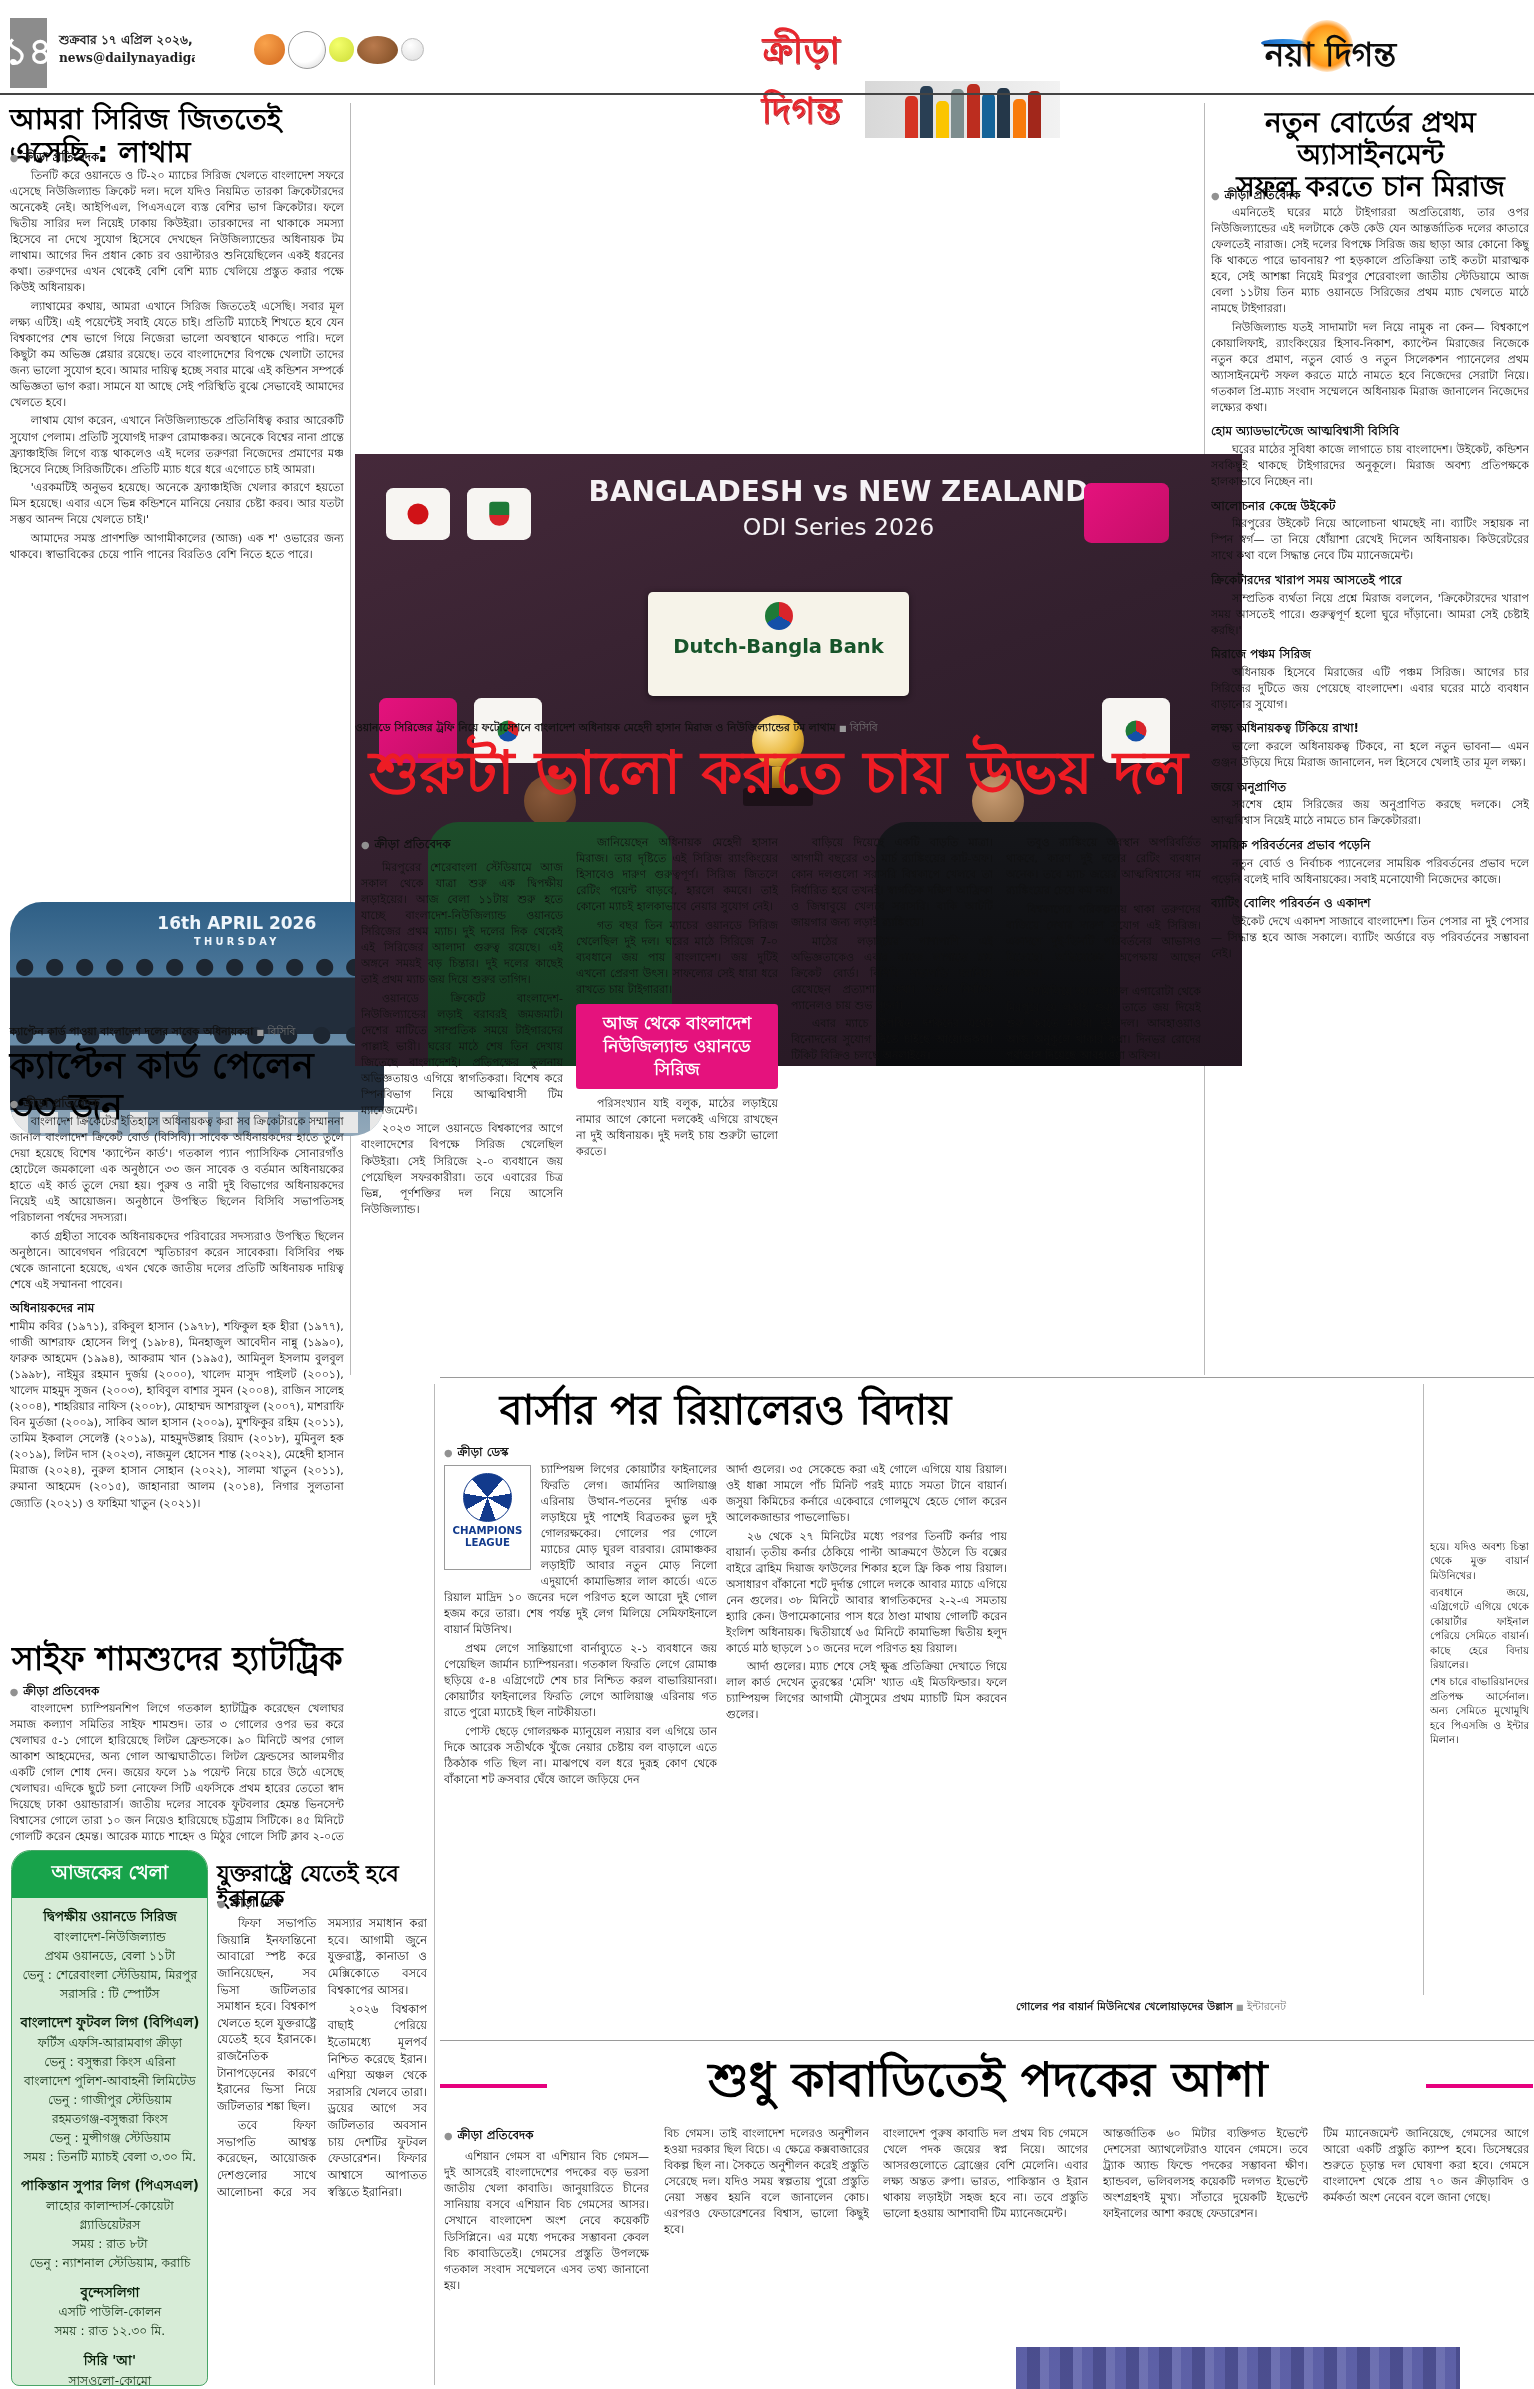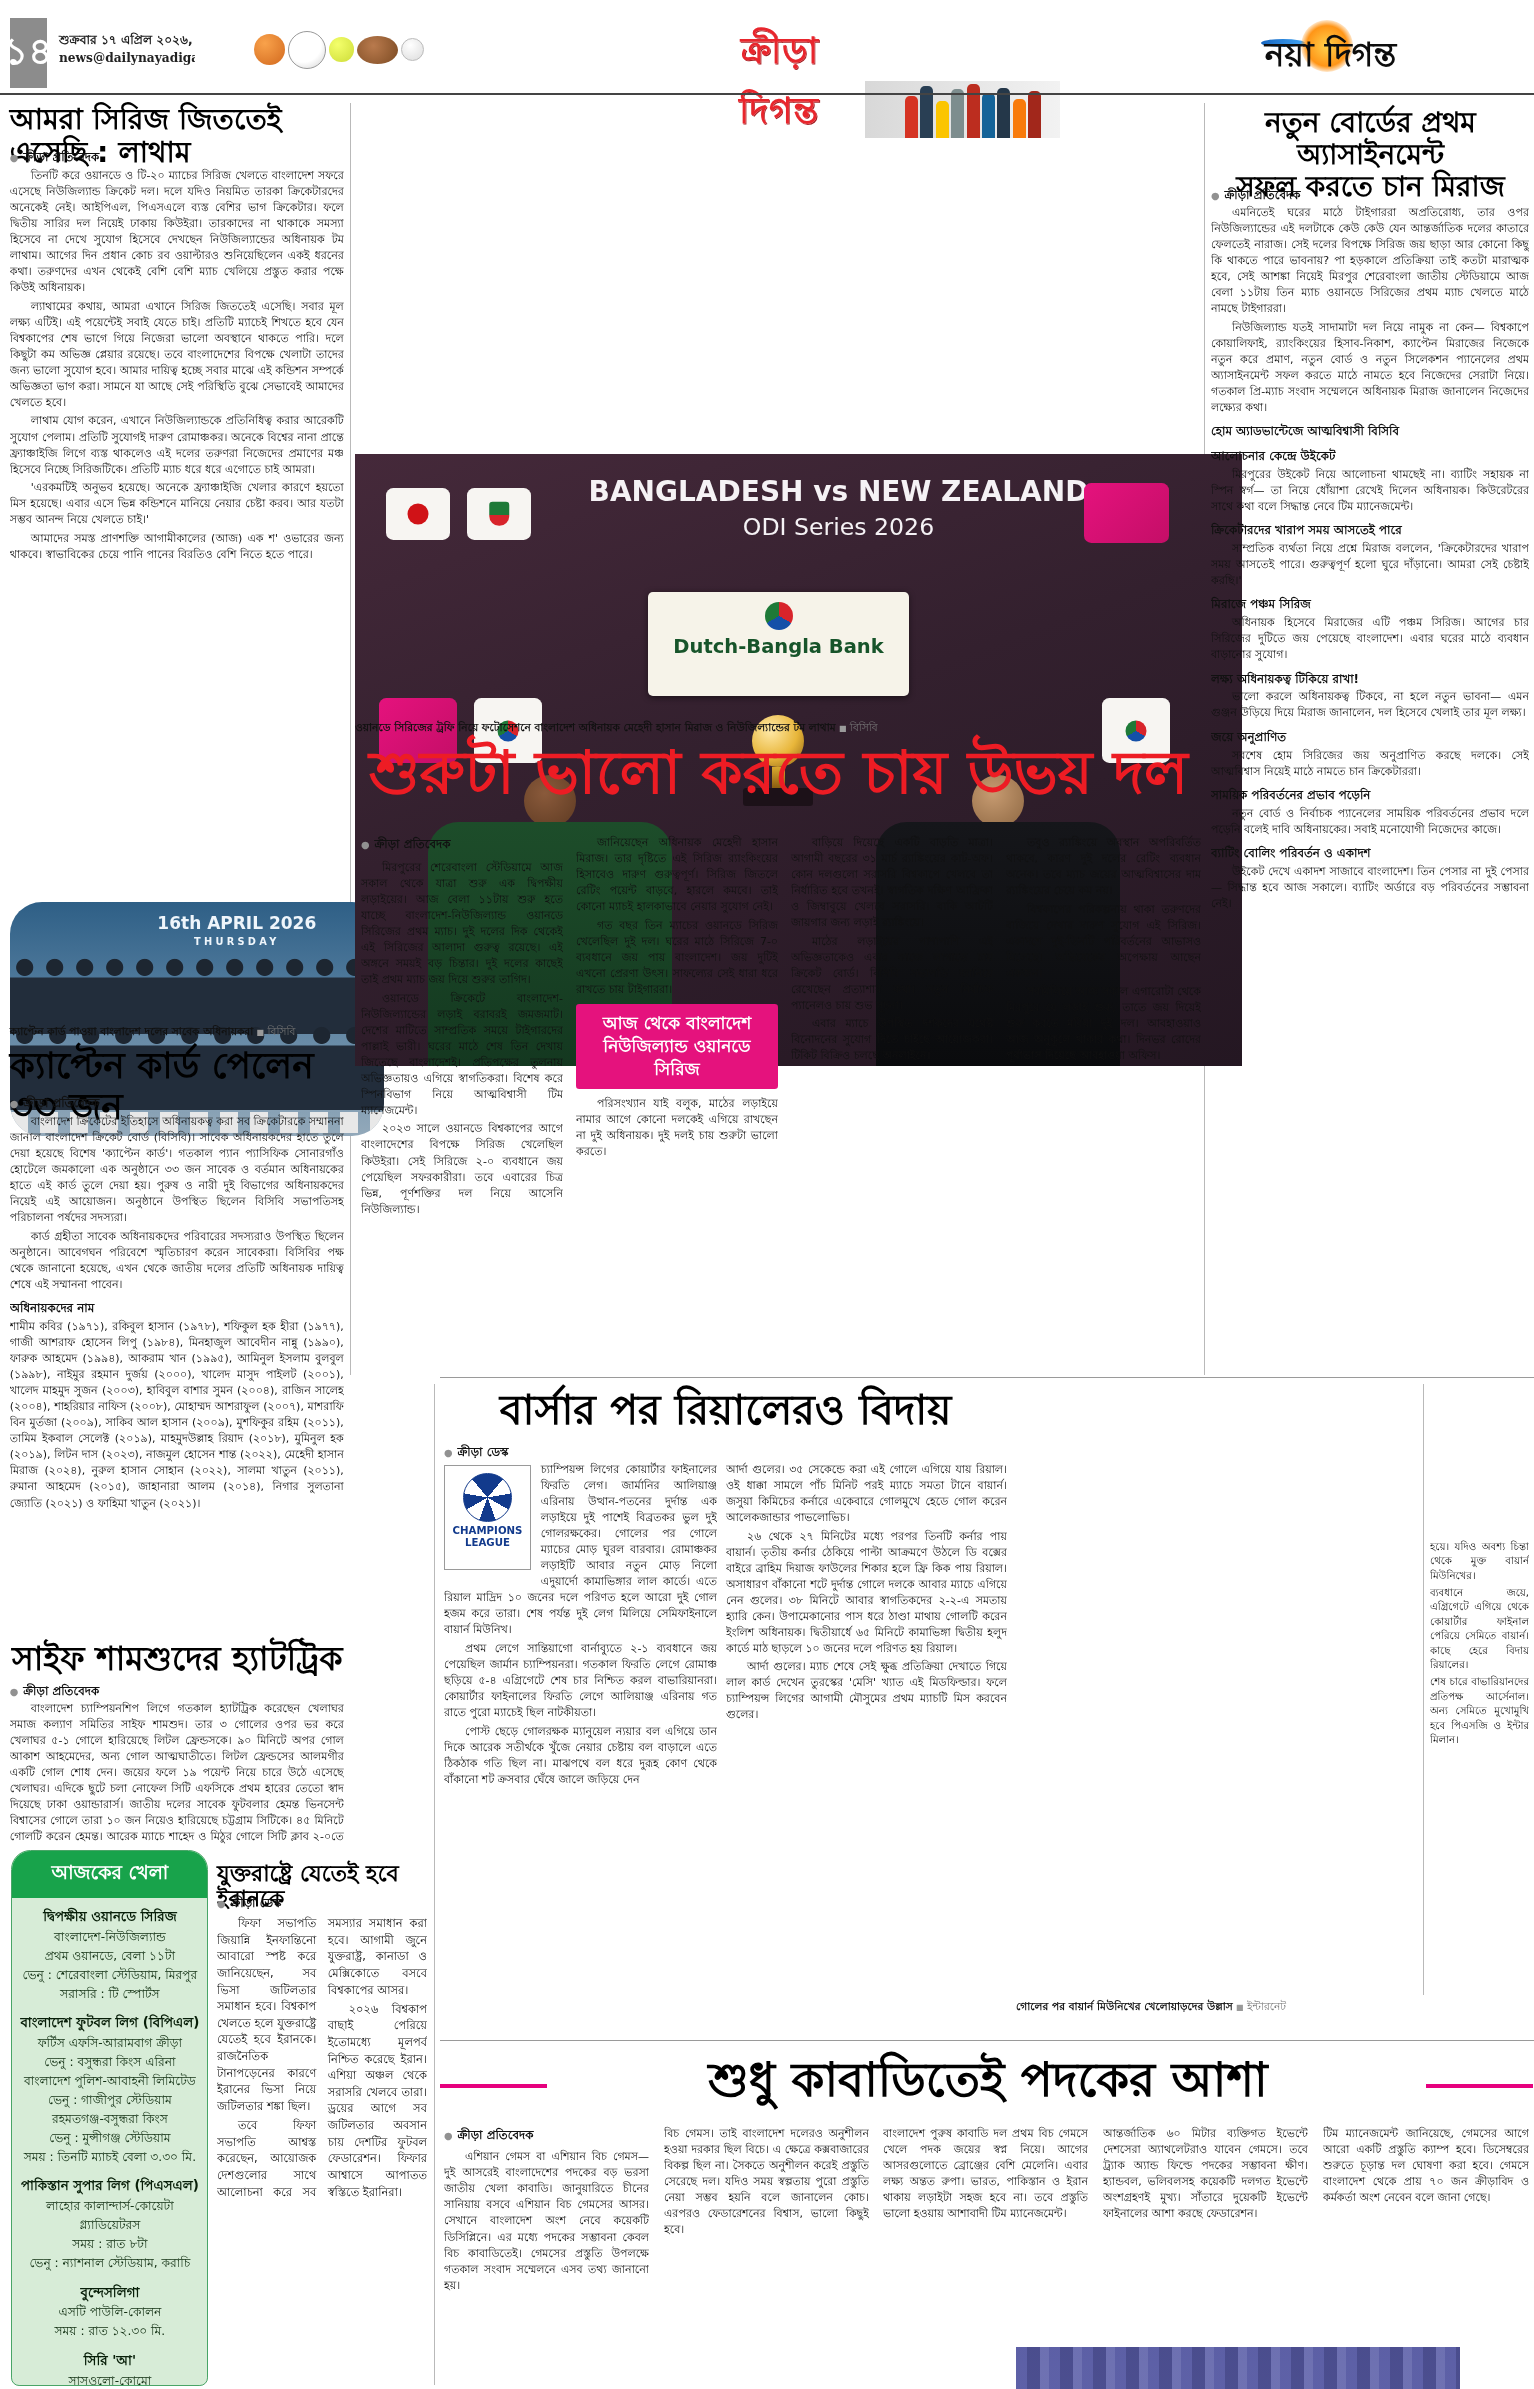--- a/index.html
+++ b/index.html
@@ -104,21 +104,21 @@
     <div>শুক্রবার ১৭ এপ্রিল ২০২৬, ৪ বৈশাখ ১৪৩৩</div>
     <div style="font-family:'DejaVu Serif',serif;">news@dailynayadiganta.com</div>
   </div>
   <div class="abs ballsbox photo" style="left:195px;top:19.5px;width:208px;height:60px;">
     <div class="ball" style="width:31px;height:31px;background:radial-gradient(circle at 35% 30%,#f9a24b,#d2691e);"></div>
     <div class="ball" style="width:36px;height:36px;background:radial-gradient(circle at 40% 35%,#ffffff 55%,#cfcfcf);border:0.8px solid #999;"></div>
     <div class="ball" style="width:24.4px;height:24.4px;background:radial-gradient(circle at 35% 30%,#f4ff6b,#cddc39);"></div>
     <div class="ball" style="width:41px;height:28px;border-radius:50%;background:radial-gradient(circle at 40% 35%,#b97a4d,#7b4a22);"></div>
     <div class="ball" style="width:21px;height:21px;background:radial-gradient(circle at 40% 30%,#fff,#dcdcdc);border:0.8px solid #bbb;"></div>
   </div>
-  <div class="abs masthead" style="left:648px;top:23px;width:171px;text-align:right;">ক্রীড়া দিগন্ত</div>
+  <div class="abs masthead" style="left:716px;top:23px;width:171px;text-align:center;">ক্রীড়া দিগন্ত</div>
   <div class="abs playerscollage photo" style="left:865px;top:21px;width:155px;height:57px;">
     <div class="pc" style="height:42px;background:#c0392b;"></div>
     <div class="pc" style="height:52px;background:#2c3e50;"></div>
     <div class="pc" style="height:37px;background:#f1c40f;"></div>
     <div class="pc" style="height:49px;background:#7f8c8d;"></div>
     <div class="pc" style="height:54px;background:#a93226;"></div>
     <div class="pc" style="height:45px;background:#1f618d;"></div>
     <div class="pc" style="height:50px;background:#273746;"></div>
     <div class="pc" style="height:39px;background:#e67e22;"></div>
     <div class="pc" style="height:47px;background:#922b21;"></div>
@@ -291,20 +291,21 @@
     <span>নতুন বোর্ডের প্রথম অ্যাসাইনমেন্ট</span><br>
     <span>সফল করতে চান মিরাজ</span>
   </h2>
   <div class="abs byline" style="left:1211px;top:186px;">
     <span class="dot">●</span><span>ক্রীড়া প্রতিবেদক</span>
   </div>
   <div class="abs bt" style="left:1211px;top:205px;width:318px;height:1164px;overflow:hidden;">
     <p>এমনিতেই ঘরের মাঠে টাইগাররা অপ্রতিরোধ্য, তার ওপর নিউজিল্যান্ডের এই দলটাকে কেউ কেউ যেন আন্তর্জাতিক দলের কাতারে ফেলতেই নারাজ। সেই দলের বিপক্ষে সিরিজ জয় ছাড়া আর কোনো কিছু কি থাকতে পারে ভাবনায়? পা হড়কালে প্রতিক্রিয়া তাই কতটা মারাত্মক হবে, সেই আশঙ্কা নিয়েই মিরপুর শেরেবাংলা জাতীয় স্টেডিয়ামে আজ বেলা ১১টায় তিন ম্যাচ ওয়ানডে সিরিজের প্রথম ম্যাচ খেলতে মাঠে নামছে টাইগাররা।</p>
     <p>নিউজিল্যান্ড যতই সাদামাটা দল নিয়ে নামুক না কেন— বিশ্বকাপে কোয়ালিফাই, র‍্যাংকিংয়ের হিসাব-নিকাশ, ক্যাপ্টেন মিরাজের নিজেকে নতুন করে প্রমাণ, নতুন বোর্ড ও নতুন সিলেকশন প্যানেলের প্রথম অ্যাসাইনমেন্ট সফল করতে মাঠে নামতে হবে নিজেদের সেরাটা নিয়ে। গতকাল প্রি-ম্যাচ সংবাদ সম্মেলনে অধিনায়ক মিরাজ জানালেন নিজেদের লক্ষ্যের কথা।</p>
     <div class="sub">হোম অ্যাডভান্টেজে আত্মবিশ্বাসী বিসিবি</div>
+    <p>ঘরের মাঠের সুবিধা কাজে লাগাতে চায় বাংলাদেশ। উইকেট, কন্ডিশন সবকিছুই থাকছে টাইগারদের অনুকূলে। মিরাজ অবশ্য প্রতিপক্ষকে হালকাভাবে নিচ্ছেন না।</p>
     <div class="sub">আলোচনার কেন্দ্রে উইকেট</div>
     <p>মিরপুরের উইকেট নিয়ে আলোচনা থামছেই না। ব্যাটিং সহায়ক না স্পিন স্বর্গ— তা নিয়ে ধোঁয়াশা রেখেই দিলেন অধিনায়ক। কিউরেটরের সাথে কথা বলে সিদ্ধান্ত নেবে টিম ম্যানেজমেন্ট।</p>
     <div class="sub">ক্রিকেটারদের খারাপ সময় আসতেই পারে</div>
     <p>সাম্প্রতিক ব্যর্থতা নিয়ে প্রশ্নে মিরাজ বললেন, 'ক্রিকেটারদের খারাপ সময় আসতেই পারে। গুরুত্বপূর্ণ হলো ঘুরে দাঁড়ানো। আমরা সেই চেষ্টাই করছি।'</p>
     <div class="sub">মিরাজে পঞ্চম সিরিজ</div>
     <p>অধিনায়ক হিসেবে মিরাজের এটি পঞ্চম সিরিজ। আগের চার সিরিজের দুটিতে জয় পেয়েছে বাংলাদেশ। এবার ঘরের মাঠে ব্যবধান বাড়ানোর সুযোগ।</p>
     <div class="sub">লক্ষ্য অধিনায়কত্ব টিকিয়ে রাখা!</div>
     <p>ভালো করলে অধিনায়কত্ব টিকবে, না হলে নতুন ভাবনা— এমন গুঞ্জন উড়িয়ে দিয়ে মিরাজ জানালেন, দল হিসেবে খেলাই তার মূল লক্ষ্য।</p>
     <div class="sub">জয়ে অনুপ্রাণিত</div>
     <p>সবশেষ হোম সিরিজের জয় অনুপ্রাণিত করছে দলকে। সেই আত্মবিশ্বাস নিয়েই মাঠে নামতে চান ক্রিকেটাররা।</p>

